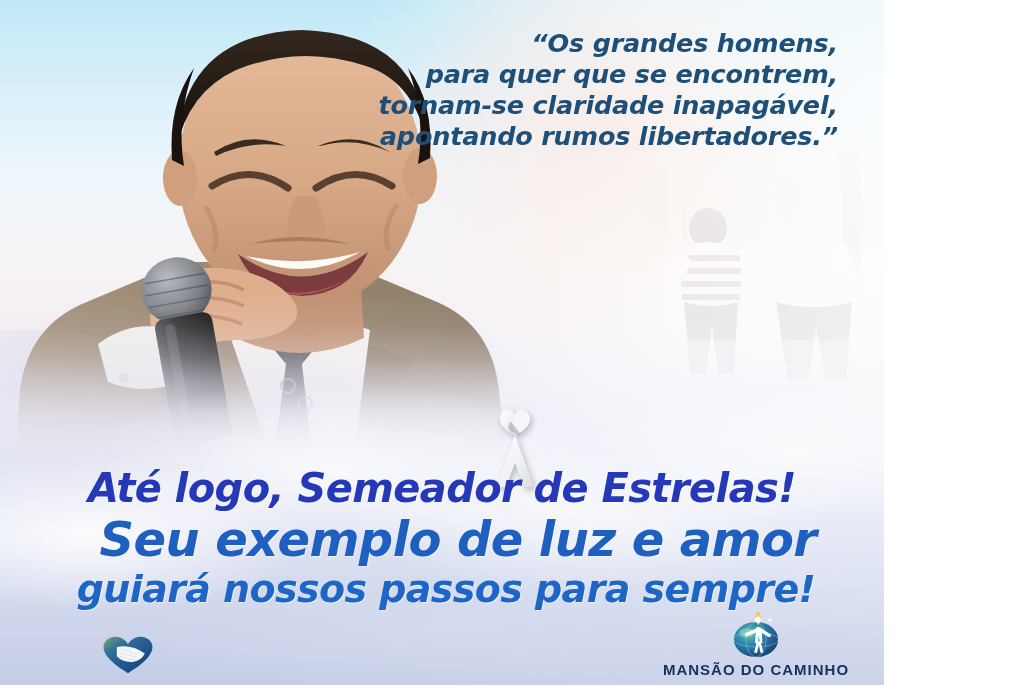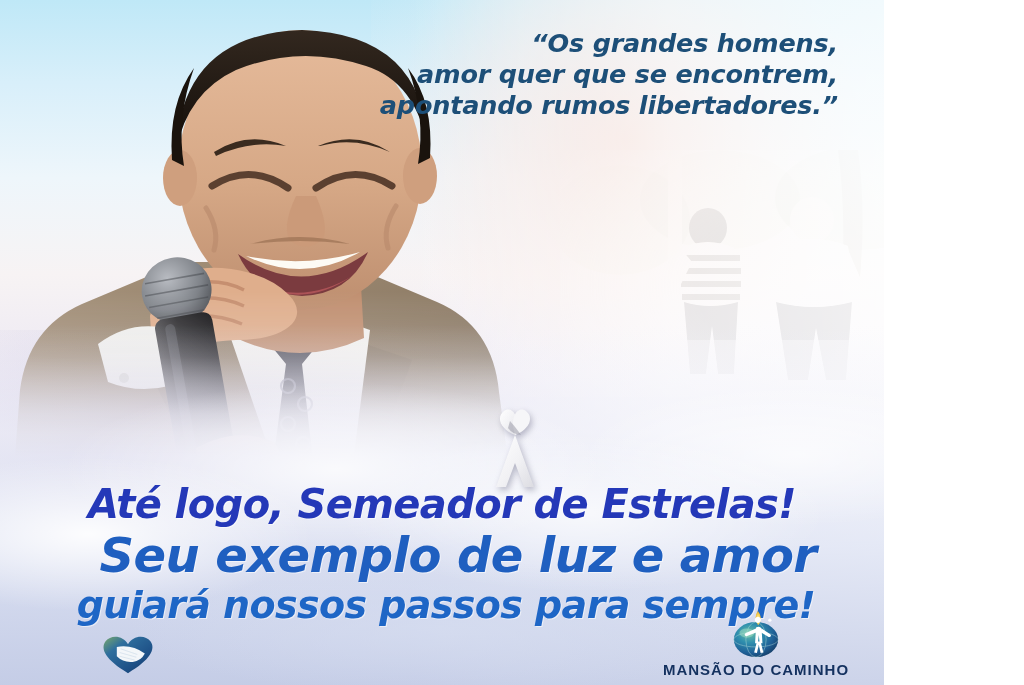--- a/index.html
+++ b/index.html
@@ -148,21 +148,21 @@
     width: 66px;
     height: 84px;
     filter: drop-shadow(2px 3px 3px rgba(90,90,120,0.40));
   }
 
   
   .headline {
     position: absolute;
     left: 0;
     right: 0;
-    top: 484px;
+    top: 468px;
     text-align: center;
   }
   .headline-line {
     font-family: "DejaVu Sans", sans-serif;
     font-style: italic;
     font-weight: bold;
     letter-spacing: -0.6px;
     line-height: 1.0;
     white-space: nowrap;
   }
@@ -387,21 +387,22 @@
       </g>
 
       <path d="M196 448 q40 -22 78 -6 l16 28 -92 0 z" fill="#dcab89"></path>
     </svg>
   </div>
 
   <div class="cloud-band"></div>
 
   <div class="quote-block">
     <div class="quote-line">“Os grandes homens,</div>
-    <div class="quote-line">amor quer que se encontrem,</div>
+    <div class="quote-line">para quer que se encontrem,</div>
+    <div class="quote-line">tornam-se claridade inapagável,</div>
     <div class="quote-line">apontando rumos libertadores.”</div>
   </div>
 
   <div class="ribbon">
     <svg viewBox="0 0 66 84" width="66" height="84" aria-hidden="true">
       <defs>
         <linearGradient id="gRib" x1="0" y1="0" x2="1" y2="1">
           <stop offset="0%" stop-color="#ffffff"></stop>
           <stop offset="55%" stop-color="#f1f1f4"></stop>
           <stop offset="100%" stop-color="#dcdce2"></stop>

